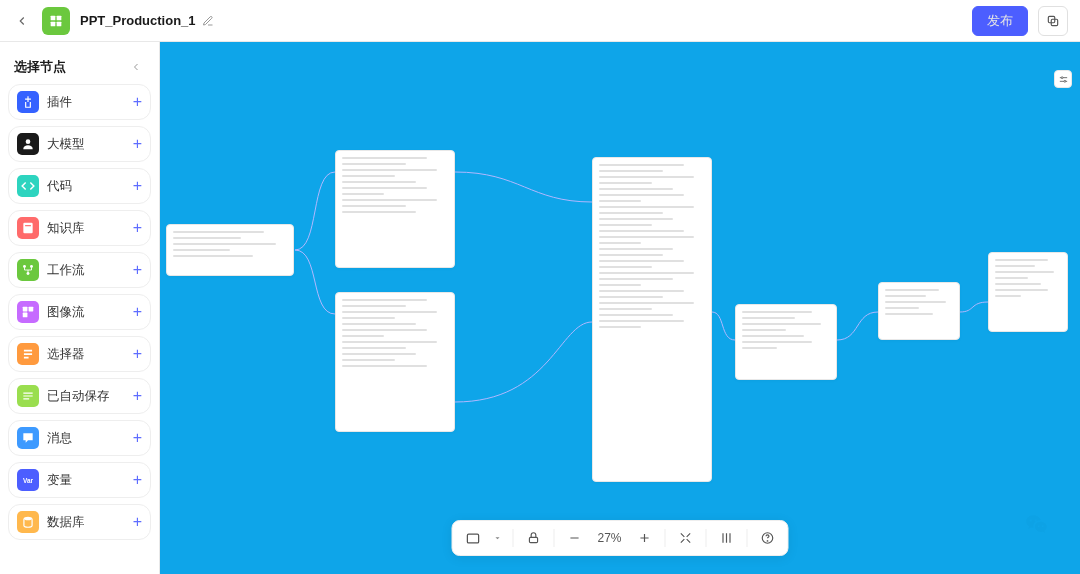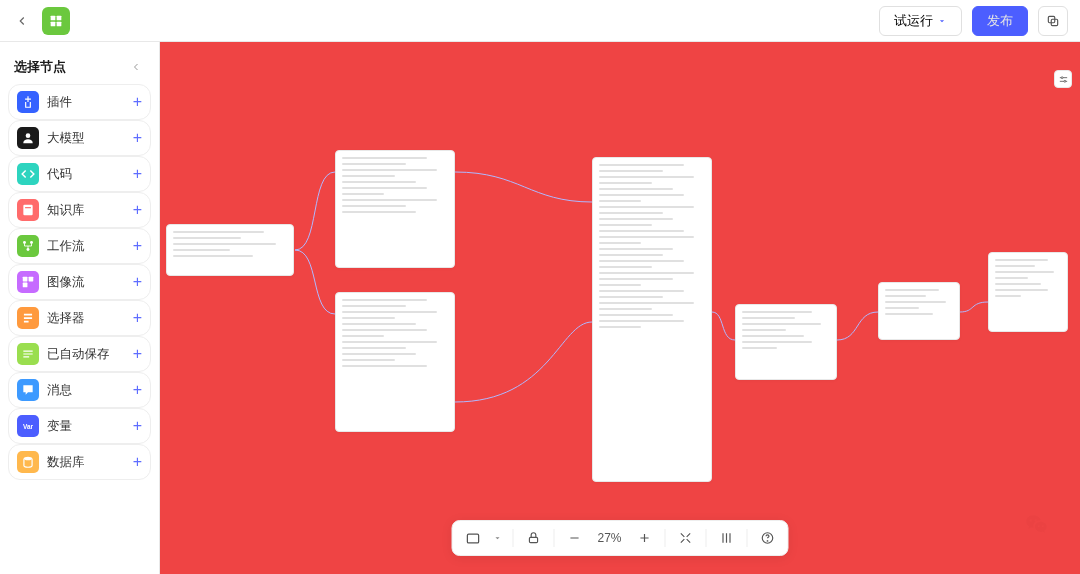--- a/index.html
+++ b/index.html
@@ -19,28 +19,28 @@
 .status-pub::before{content:"";width:5px;height:5px;background:#6bc83e;border-radius:50%}
 .header-spacer{flex:1}
 .btn{height:30px;padding:0 14px;border-radius:6px;font-size:13px;border:1px solid #e0e0e0;background:#fff;cursor:pointer;display:flex;align-items:center;gap:4px}
 .btn-primary{background:#4c5eff;color:#e5e5e5;border-color:#4c5eff}
 .icon-btn{width:30px;height:30px;border:1px solid #e0e0e0;border-radius:6px;display:flex;align-items:center;justify-content:center;cursor:pointer;color:#555}
 
 
 .sidebar{position:absolute;left:0;top:42px;width:160px;height:calc(100% - 42px);border-right:1px solid #e8e8e8;padding:8px;background:#fff;z-index:5}
 .sidebar-header{display:flex;align-items:center;justify-content:space-between;padding:8px 6px;font-size:13px;font-weight:700;color:#1a1a1a}
 .collapse-btn{width:18px;height:18px;display:flex;align-items:center;justify-content:center;cursor:pointer;color:#999}
-.node-item{display:flex;align-items:center;gap:8px;height:36px;padding:0 8px;border:1px solid #eee;border-radius:12px;cursor:pointer;background:#fff}
+.node-item{display:flex;align-items:center;gap:8px;height:36px;padding:0 8px;border:1px solid #eee;border-radius:12px;margin-bottom:6px;cursor:pointer;background:#fff}
 .node-icon{width:22px;height:22px;border-radius:5px;display:flex;align-items:center;justify-content:center;flex-shrink:0}
 .node-icon svg{width:14px;height:14px}
 .node-label{flex:1;font-size:12.5px;color:#333}
 .node-plus{color:#5e6dff;font-size:16px;font-weight:300}
 
 
-.canvas{position:absolute;left:160px;right:0;top:42px;bottom:0;background:#ef4444;overflow:hidden}
+.canvas{position:absolute;left:160px;right:0;top:42px;bottom:0;background:#0ea5e9;overflow:hidden}
 .canvas-inner{position:absolute;inset:0}
 .wf-card{position:absolute;background:#fff;border:1px solid #e8e8e8;border-radius:4px;box-shadow:0 1px 3px rgba(0,0,0,.04)}
 .wf-lines{position:absolute;top:0;left:6px;right:6px;display:flex;flex-direction:column;gap:4px;padding-top:6px}
 .wf-line{height:2px;background:#e0e0e0;border-radius:1px}
 .wf-line.w60{width:60%}
 .wf-line.w80{width:80%}
 .wf-line.w40{width:40%}
 .wf-line.w90{width:90%}
 .wf-line.w70{width:70%}
 .wf-line.w50{width:50%}
@@ -72,28 +72,28 @@
   </div>
   <div class="app-icon">
     <svg viewBox="0 0 24 24" fill="#fff">
         <rect x="4" y="4" width="7" height="7" rx="1"></rect>
         <rect x="13" y="4" width="7" height="7" rx="1"></rect>
         <rect x="4" y="13" width="7" height="7" rx="1"></rect>
         <rect x="13" y="13" width="7" height="7" rx="1"></rect>
       </svg>
   </div>
   <div class="title-block">
+    <div class="title-row">
+      <span class="title">PPT_Production_1</span>
+      <svg class="edit-icon" viewBox="0 0 24 24" fill="none" stroke="currentColor" stroke-width="2">
+          <path d="M12 20h9M16.5 3.5a2.1 2.1 0 013 3L7 19l-4 1 1-4z"></path>
+        </svg>
+    </div>
   </div>
   <div class="header-spacer"></div>
-  <button class="btn">
-    <span>试运行</span>
-    <svg width="10" height="10" viewBox="0 0 24 24" fill="#4c5eff">
-        <path d="M7 10l5 5 5-5z"></path>
-      </svg>
-  </button>
   <button class="btn btn-primary">
     <span>发布</span>
   </button>
   <div class="icon-btn">
     <svg width="14" height="14" viewBox="0 0 24 24" fill="none" stroke="currentColor" stroke-width="2">
         <rect x="9" y="9" width="11" height="11" rx="2"></rect>
         <rect x="4" y="4" width="11" height="11" rx="2"></rect>
       </svg>
   </div>
 </div>

